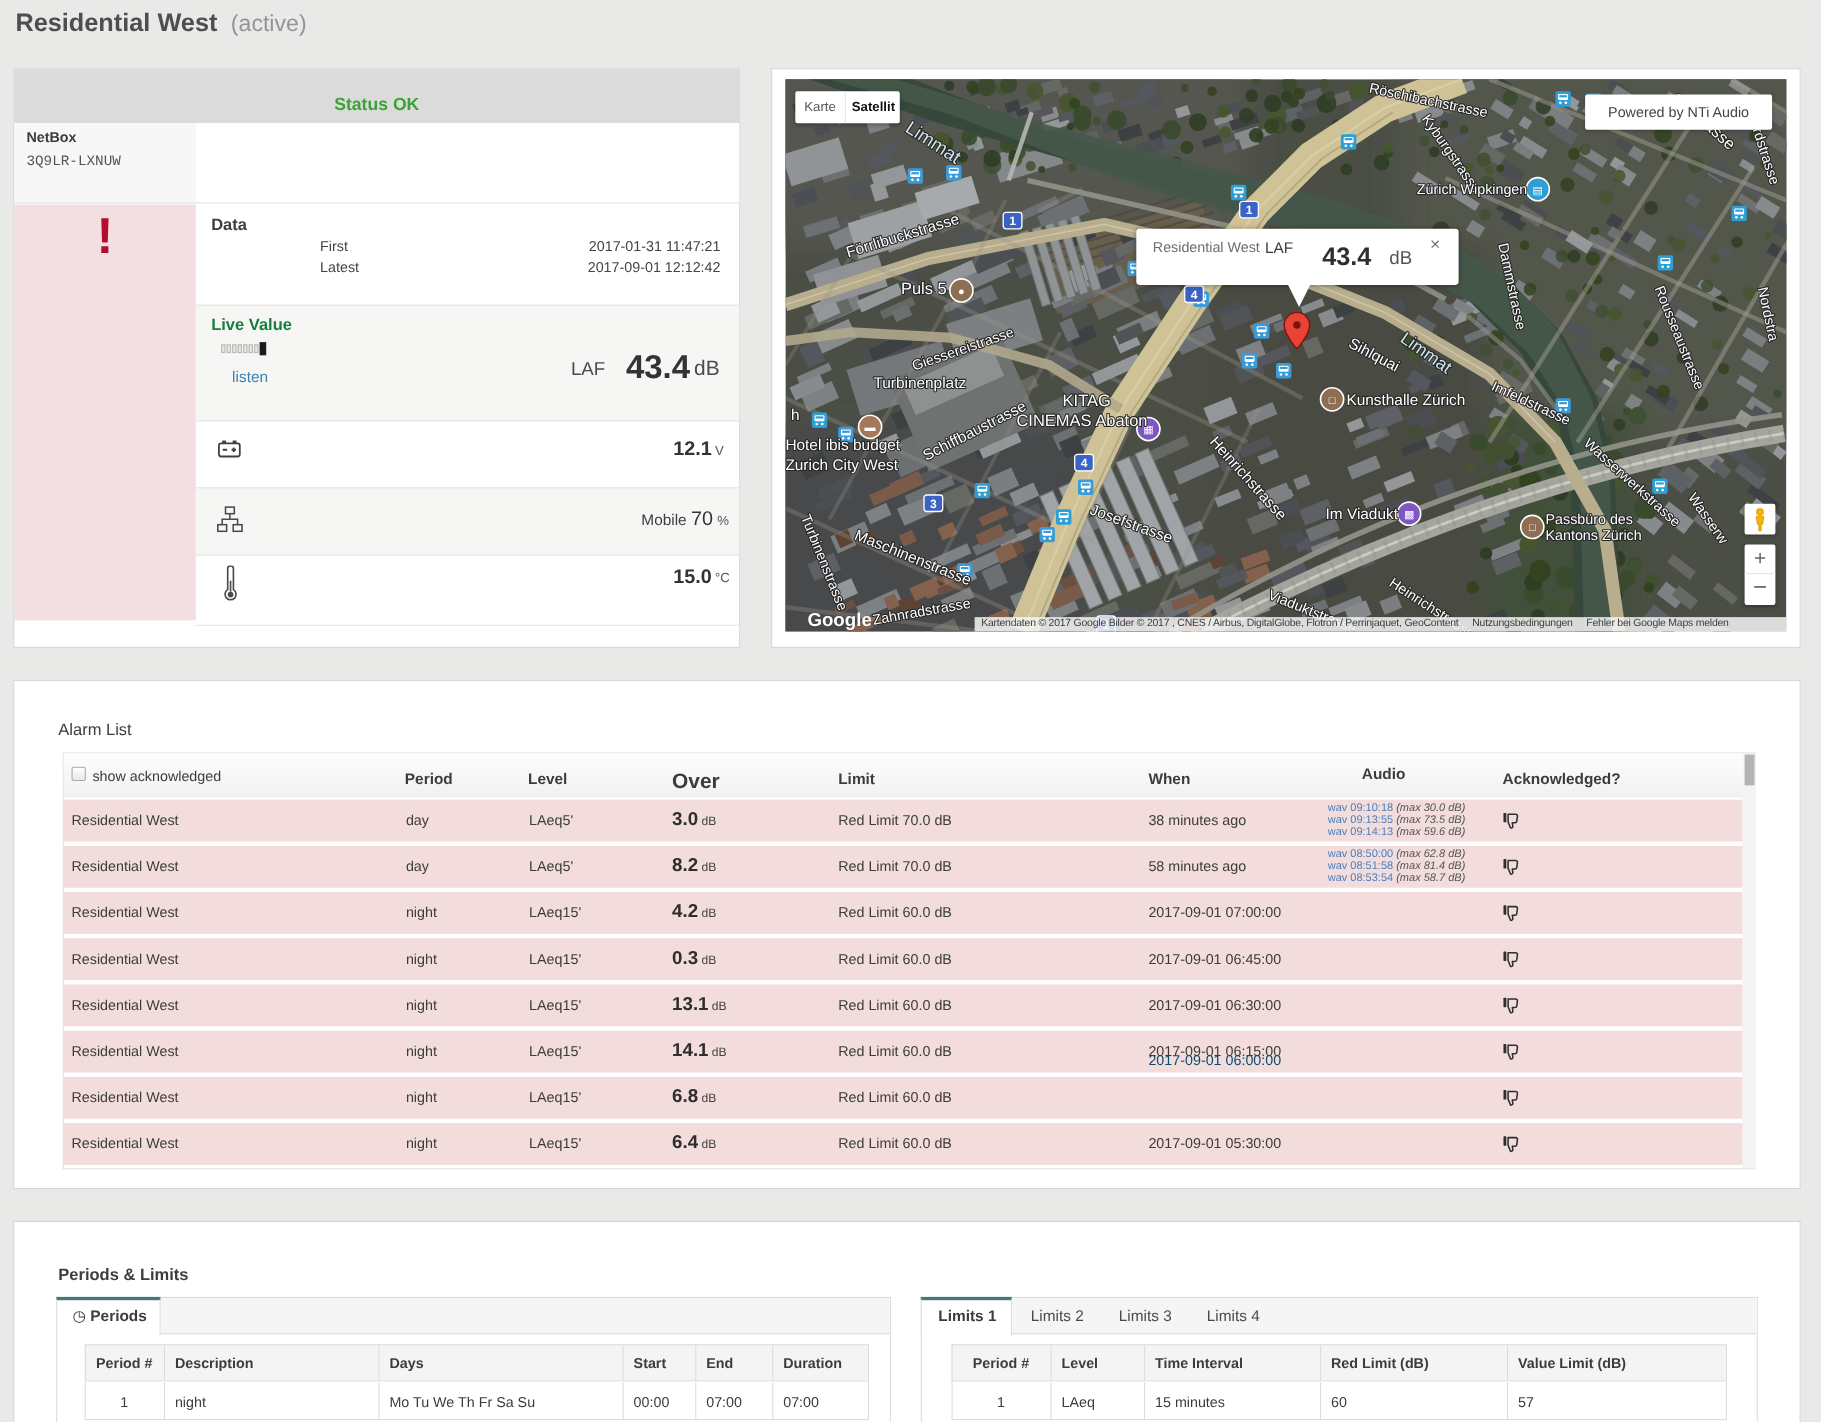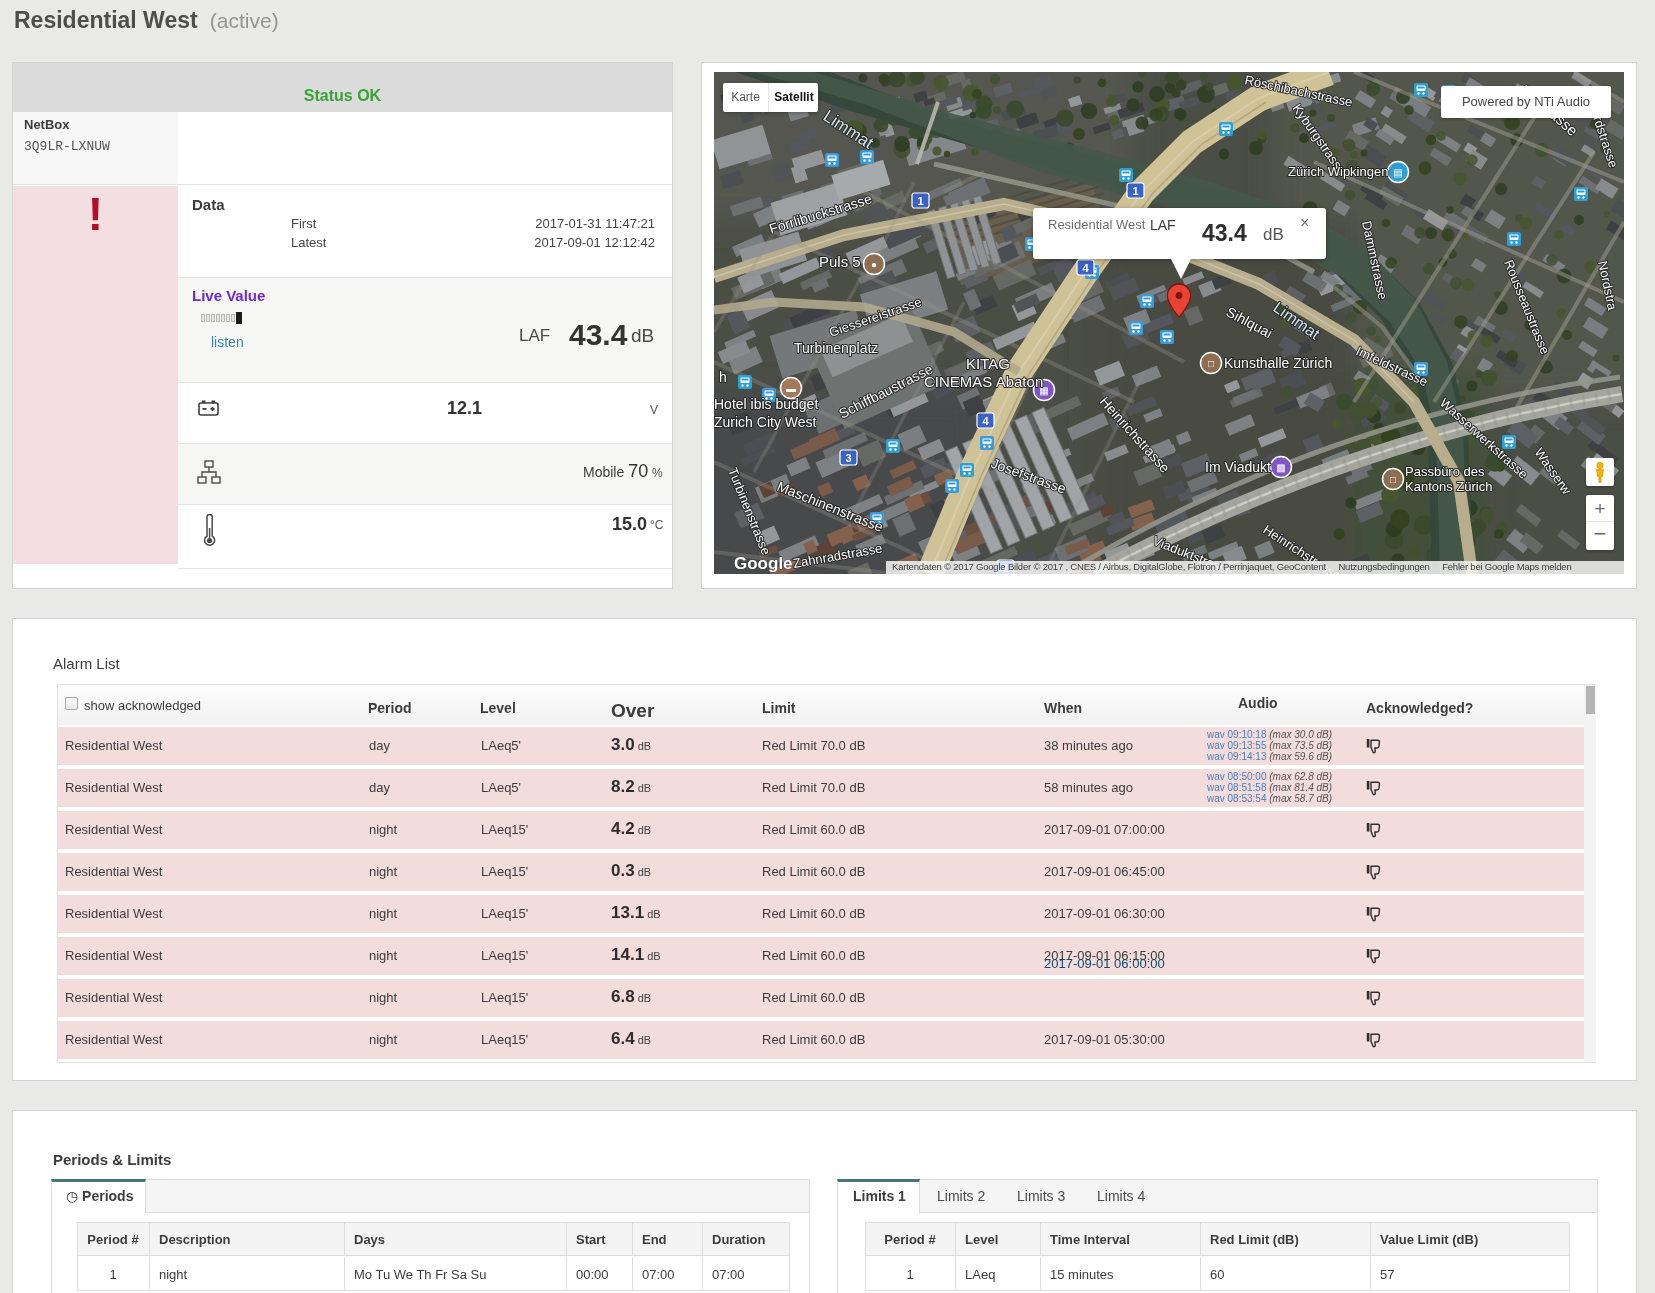--- a/index.html
+++ b/index.html
@@ -20,37 +20,37 @@
 <div class="abs" style="left:13px;top:186px;width:165px;height:378px;background:#f3dfe2;text-align:center">
 <span style="font-size:46px;font-weight:bold;color:#b30d2e;line-height:1;display:inline-block;margin-top:5px">!</span></div>
 
 <div class="abs" style="left:192px;top:196px;font-size:15px;font-weight:bold;color:#3c3c3c">Data</div>
 <div class="abs" style="left:291px;top:216px;font-size:13px;color:#444">First</div>
 <div class="abs" style="left:291px;top:235px;font-size:13px;color:#444">Latest</div>
 <div class="abs" style="left:455px;top:216px;width:200px;text-align:right;font-size:13px;color:#444">2017-01-31 11:47:21</div>
 <div class="abs" style="left:455px;top:235px;width:200px;text-align:right;font-size:13px;color:#444">2017-09-01 12:12:42</div>
 
 <div class="abs" style="left:178px;top:277px;width:494px;height:106px;background:#f6f6f4;border-top:1px solid #e4e4e4;border-bottom:1px solid #e4e4e4"></div>
-<div class="abs" style="left:192px;top:287px;font-size:15px;font-weight:bold;color:#6d28d9">Live Value</div>
+<div class="abs" style="left:192px;top:287px;font-size:15px;font-weight:bold;color:#15803d">Live Value</div>
 <div class="abs" style="left:201px;top:308px;height:12px">
 <span style="display:inline-block;width:4px;height:8px;border:1px solid #b9b9b9;background:#e6e6e3;margin-right:1px;vertical-align:middle"></span><span style="display:inline-block;width:4px;height:8px;border:1px solid #b9b9b9;background:#e6e6e3;margin-right:1px;vertical-align:middle"></span><span style="display:inline-block;width:4px;height:8px;border:1px solid #b9b9b9;background:#e6e6e3;margin-right:1px;vertical-align:middle"></span><span style="display:inline-block;width:4px;height:8px;border:1px solid #b9b9b9;background:#e6e6e3;margin-right:1px;vertical-align:middle"></span><span style="display:inline-block;width:4px;height:8px;border:1px solid #b9b9b9;background:#e6e6e3;margin-right:1px;vertical-align:middle"></span><span style="display:inline-block;width:4px;height:8px;border:1px solid #b9b9b9;background:#e6e6e3;margin-right:1px;vertical-align:middle"></span><span style="display:inline-block;width:4px;height:8px;border:1px solid #b9b9b9;background:#e6e6e3;margin-right:1px;vertical-align:middle"></span><span style="display:inline-block;width:6px;height:12px;background:#1c1c1c;vertical-align:middle"></span></div>
 <div class="abs" style="left:211px;top:334px;font-size:14px;color:#3782b4">listen</div>
 <div class="abs" style="left:519px;top:326px;font-size:17px;color:#4a4a4a">LAF</div>
 <div class="abs" style="left:569px;top:318px;font-size:30px;font-weight:bold;color:#333">43.4</div>
 <div class="abs" style="left:631px;top:325px;font-size:19px;color:#4a4a4a">dB</div>
 
 <svg class="abs" style="left:198px;top:399px" width="22" height="18" viewBox="0 0 22 18">
 <rect x="1" y="4" width="19" height="12" rx="2" fill="none" stroke="#3f3f3f" stroke-width="1.6"></rect>
 <rect x="4" y="1.5" width="3.5" height="2.5" fill="#3f3f3f"></rect>
     <rect x="13.5" y="1.5" width="3.5" height="2.5" fill="#3f3f3f"></rect>
 <rect x="4.5" y="9" width="4" height="1.8" fill="#3f3f3f"></rect>
 <rect x="12.5" y="9" width="4" height="1.8" fill="#3f3f3f"></rect>
     <rect x="13.6" y="7.9" width="1.8" height="4" fill="#3f3f3f"></rect>
 </svg>
-<div class="abs" style="left:447px;top:398px;width:200px;font-size:18px;font-weight:bold;color:#333">12.1</div>
+<div class="abs" style="left:447px;top:398px;width:200px;text-align:right;font-size:18px;font-weight:bold;color:#333">12.1</div>
 <div class="abs" style="left:650px;top:403px;font-size:12px;color:#555">V</div>
 
 <div class="abs" style="left:178px;top:443px;width:494px;height:62px;background:#f6f6f4;border-top:1px solid #e4e4e4;border-bottom:1px solid #e4e4e4"></div>
 <svg class="abs" style="left:197px;top:459px" width="24" height="28" viewBox="0 0 24 28">
 <g fill="none" stroke="#4a4a4a" stroke-width="1.4">
 <rect x="8" y="2" width="8" height="6"></rect>
       <rect x="1" y="18" width="8" height="6"></rect>
       <rect x="15" y="18" width="8" height="6"></rect>
 <path d="M12 8 V13 M5 18 V13 H19 V18"></path>
     </g>

